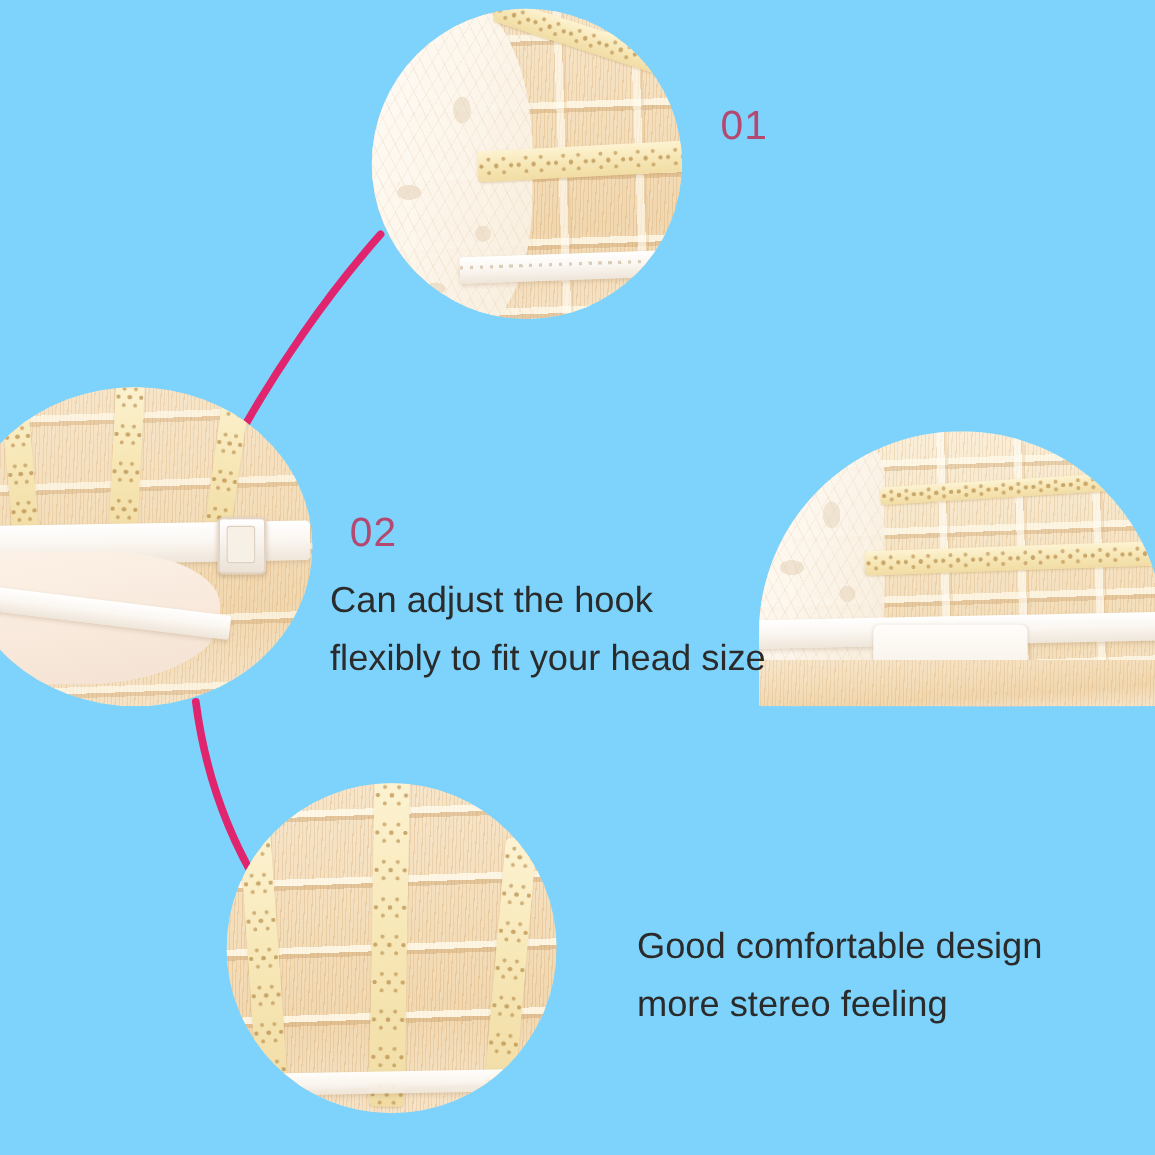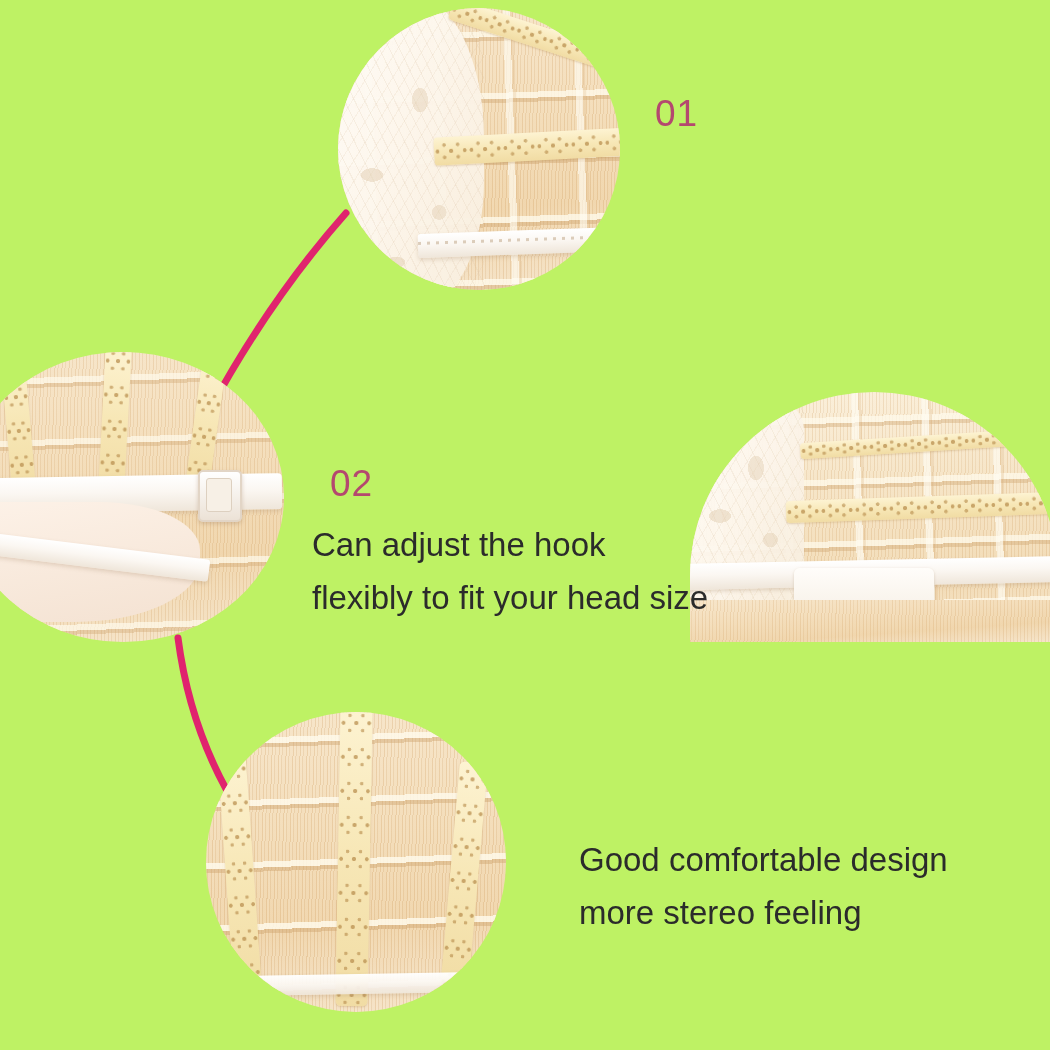--- a/index.html
+++ b/index.html
@@ -8,21 +8,21 @@
     padding: 0;
     background: #ffffff;
   }
   body {
     font-family: "Liberation Sans", sans-serif;
   }
   #stage {
     position: relative;
     width: 1050px;
     height: 1050px;
-    background: #bef264;
+    background: #7dd3fc;
     overflow: hidden;
   }
 
   
   .photo {
     position: absolute;
     overflow: hidden;
   }
   .circle-photo {
     border-radius: 50%;
@@ -282,21 +282,21 @@
                 transform:rotate(5deg); border-radius:5px;"></div>
 
     <div class="strap" style="left:40px; top:262px; width:220px; height:20px;
                 transform:rotate(-1deg); border-radius:3px; opacity:.95;"></div>
   </div>
 
   <div class="feature" style="left:655px; top:95px;">
     <div class="feature-num" style="color:#b4486f;">01</div>
   </div>
 
-  <div class="feature" style="left:312px; top:465px;">
+  <div class="feature" style="left:300px; top:465px;">
     <div class="feature-num" style="color:#b4486f; margin-left:18px;">02</div>
     <div class="feature-line">Can adjust the hook</div>
     <div class="feature-line">flexibly to fit your head size</div>
   </div>
 
   <div class="feature" style="left:545px; top:833px;">
     <div class="feature-line" style="margin-left:34px;">Good comfortable design</div>
     <div class="feature-line" style="margin-left:34px;">more stereo feeling</div>
   </div>
 

